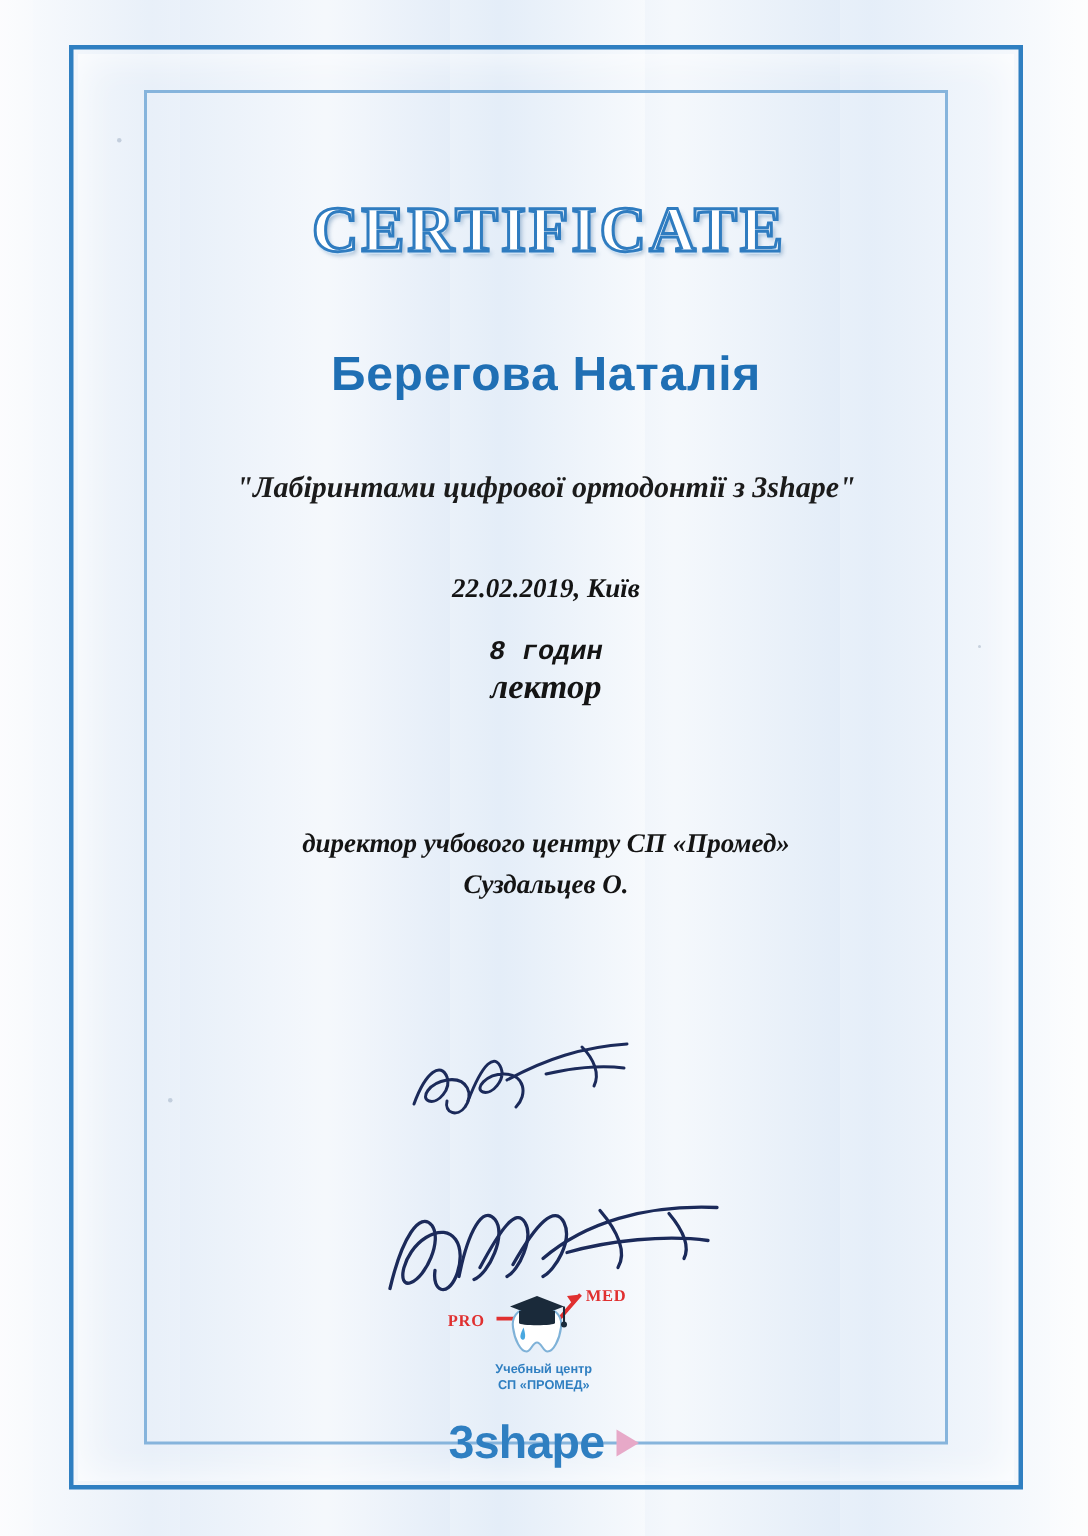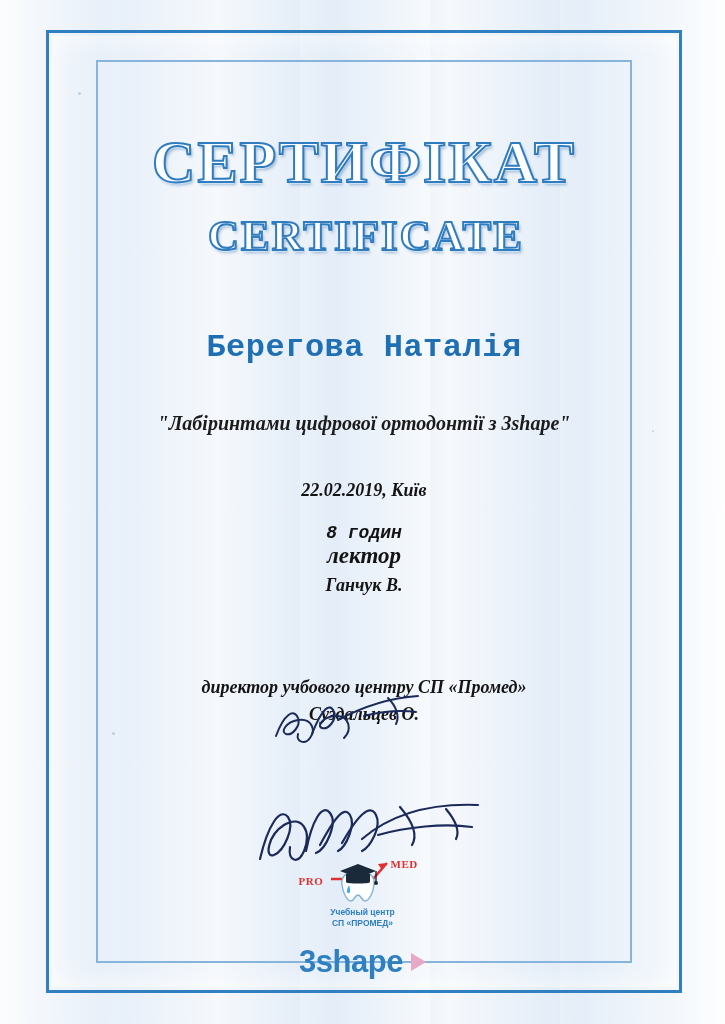--- a/index.html
+++ b/index.html
@@ -100,22 +100,22 @@
   .title-ru {
     font-size: 60px;
     margin: 0 0 2px 0;
   }
   .title-en {
     font-size: 43px;
     margin: 22px 0 0 4px;
   }
 
   .recipient {
-    margin-top: 72px;
-    font-family: Liberation Mono, monospace;
+    margin-top: 56px;
+    font-family: Liberation Sans, sans-serif;
     font-size: 32px;
     font-weight: bold;
     color: #1f6fb4;
     letter-spacing: 0.5px;
     text-align: center;
   }
 
   .topic {
     margin: 42px auto 0 auto;
     width: 420px;
@@ -257,34 +257,32 @@
 
 <div class="scan">
 
   <div class="frame-glow"></div>
   <div class="frame-outer"></div>
   <div class="frame-inner"></div>
 
   <div class="content">
 
     <div class="title-block">
-      <div class="title-ru">СЕРТИФІКАТ</div>
       <div class="title-en">CERTIFICATE</div>
     </div>
 
     <div class="recipient">Берегова Наталія</div>
 
     <div class="topic">"Лабіринтами цифрової ортодонтії з 3shape"</div>
 
     <div class="dateplace">22.02.2019, Київ</div>
 
     <div class="hours">8 годин</div>
 
     <div class="lecturer-label">лектор</div>
-    <div class="lecturer-name">Ганчук В.</div>
 
     <div class="director-title">директор учбового центру СП «Промед»</div>
     <div class="director-name">Суздальцев О.</div>
 
   </div>
 
   <svg class="sig sig-lecturer" viewBox="0 0 200 70">
     <g fill="none" stroke="#1b2a5a" stroke-width="2" stroke-linecap="round">
       <path d="M8,46 C16,24 26,18 30,28 C33,36 24,46 18,44 C12,42 18,32 30,30 C44,28 48,40 42,48 C37,55 28,52 30,44"></path>
       <path d="M44,44 C54,18 62,12 66,22 C69,30 60,40 54,38 C48,36 56,26 68,26 C82,26 84,40 76,48"></path>

